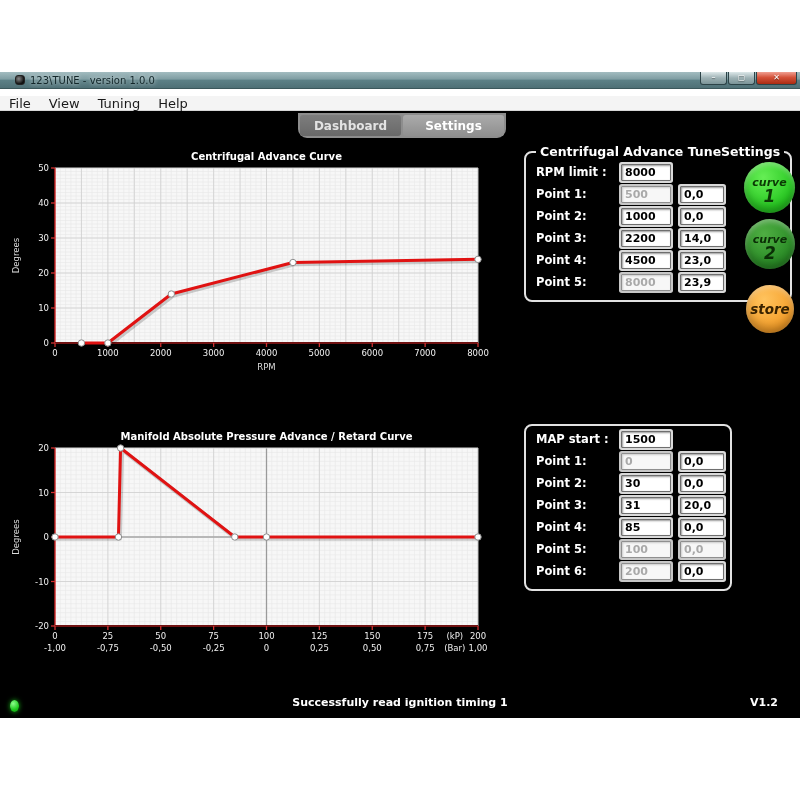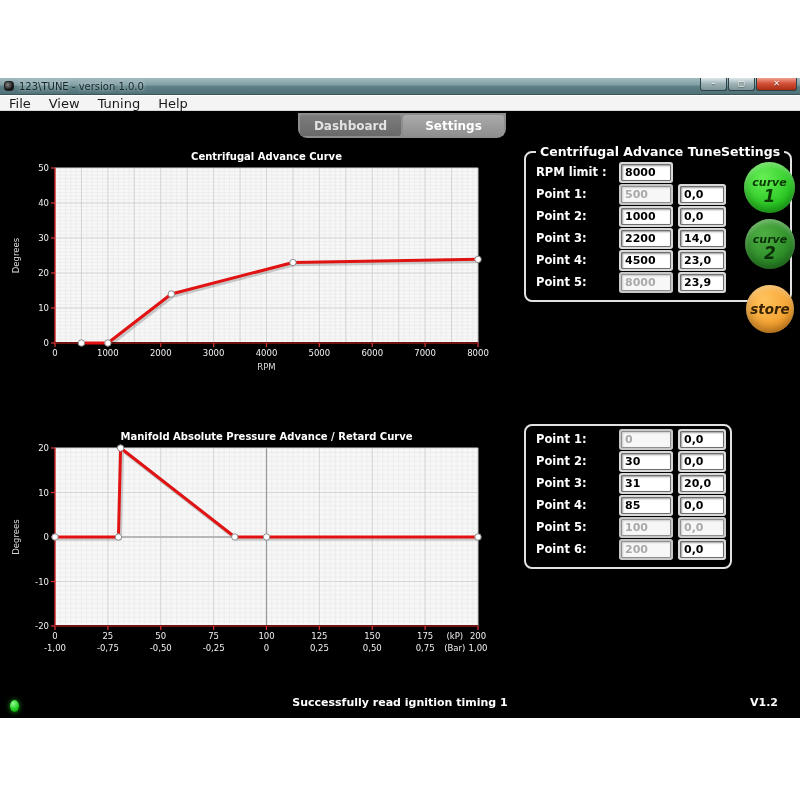--- a/index.html
+++ b/index.html
@@ -1,23 +1,23 @@
 <!DOCTYPE html>
 <html><head>
 <meta charset="utf-8">
 <style>
   * { margin:0; padding:0; box-sizing:border-box; }
   html,body { background:#fff; }
   body { font-family:"DejaVu Sans","Liberation Sans",sans-serif; }
   #stage { position:relative; width:800px; height:800px; background:#fff; overflow:hidden; }
 
   
-  .titlebar { position:absolute; left:0; top:78px; width:800px; height:17px;
+  .titlebar { position:absolute; left:0; top:72px; width:800px; height:17px;
     background:linear-gradient(180deg,#a3bcc0 0%,#7f9da2 45%,#5d8187 50%,#4f7076 100%);
-    border-bottom:1px solid #3c585c; display:flex; align-items:center; }
+    border-bottom:1px solid #3c585c; display:flex; align-items:center;padding-left:11px; }
   .app-icon { width:10px; height:10px; margin:0 5px 0 4px; border-radius:3px;
     background:radial-gradient(circle at 35% 35%, #888, #111 70%); border:1px solid #222; }
   .win-title { font-size:10px; color:#13272a; text-shadow:0 0 4px rgba(255,255,255,.9); }
   .caption-buttons { position:absolute; right:3px; top:0; display:flex; gap:1px; }
   .cap-btn { height:13px; width:27px; border:1px solid #2c4347; border-top:none;
     border-radius:0 0 3px 3px; color:#fff; font-size:8px; line-height:12px; text-align:center;
     background:linear-gradient(180deg,#dde8e9,#9db1b4 50%,#7c9599); text-shadow:0 1px 1px rgba(0,0,0,.5); cursor:default; }
   .cap-btn.close { width:41px; background:linear-gradient(180deg,#f0a092,#d5523a 45%,#aa2b12); }
 
   .menubar { position:absolute; left:0; top:96px; width:800px; height:15px; background:#f4f4f4;
@@ -513,20 +513,25 @@
     </div>
     <div class="prow">
       <span class="plabel">Point 5:</span>
       <input class="tunefield disabled" value="8000" style="">
       <input class="tunefield" value="23,9" style="">
     </div>
   </fieldset>
 
   <fieldset class="panel" style="top:424px;">
     <div class="prow">
+      <span class="plabel">MAP start :</span>
+      <input class="tunefield" value="1500" style="">
+      <span></span>
+    </div>
+    <div class="prow">
       <span class="plabel">Point 1:</span>
       <input class="tunefield disabled" value="0" style="">
       <input class="tunefield" value="0,0" style="">
     </div>
     <div class="prow">
       <span class="plabel">Point 2:</span>
       <input class="tunefield" value="30" style="">
       <input class="tunefield" value="0,0" style="">
     </div>
     <div class="prow">

